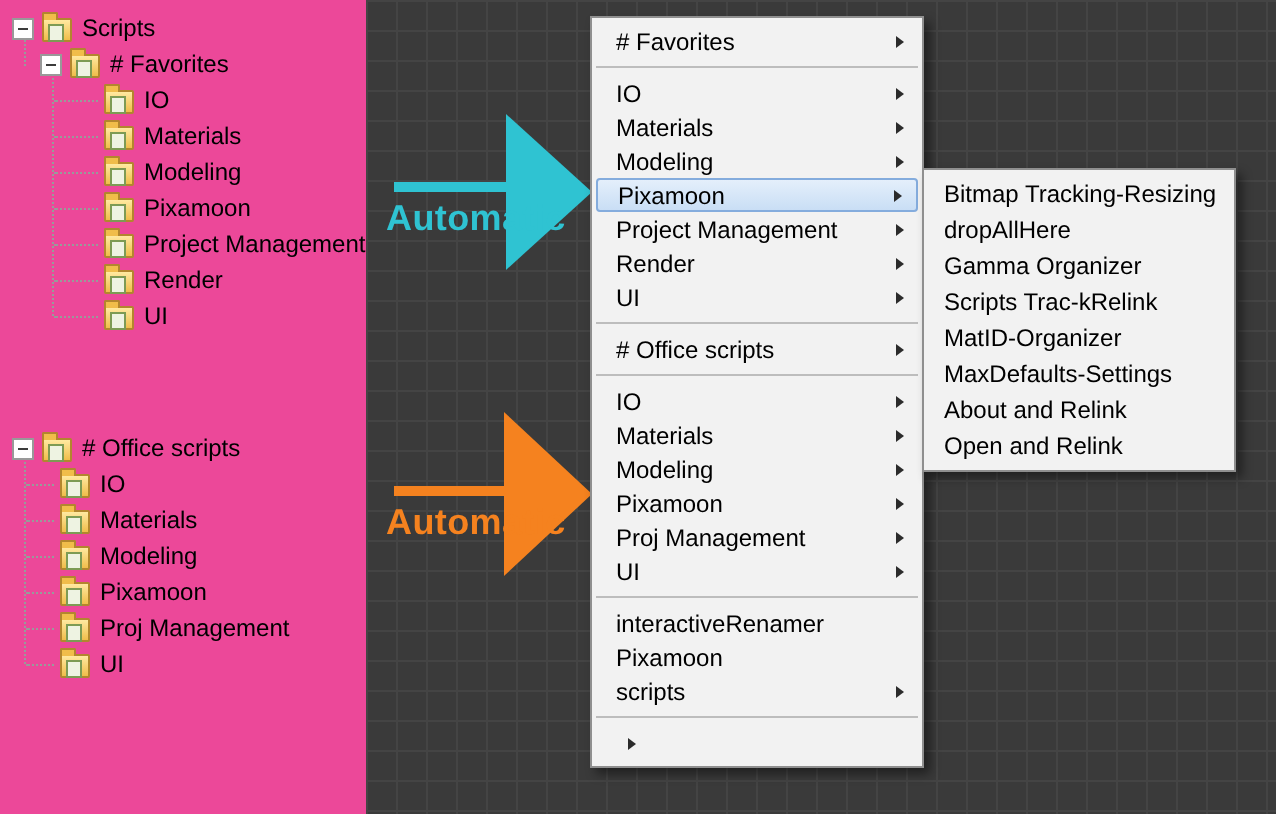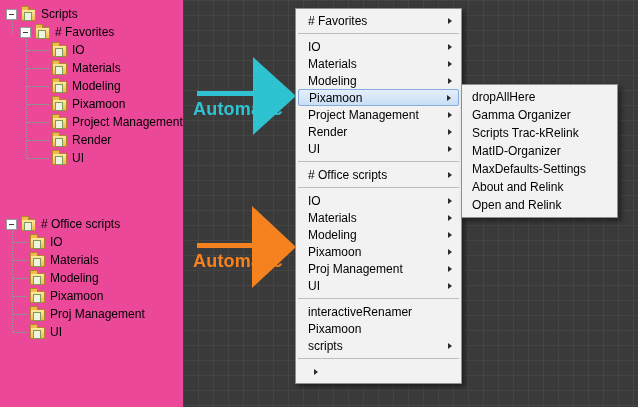--- a/index.html
+++ b/index.html
@@ -297,20 +297,23 @@
     <span class="mi-arrow"></span>
   </div>
   <div class="menu-sep"></div>
   <div class="menu-item">
     <span class="mi-arrow"></span>
   </div>
 </div>
 
 <div class="menu sub-menu">
   <div class="menu-item">
+    <span class="mi-label">Bitmap Tracking-Resizing</span>
+  </div>
+  <div class="menu-item">
     <span class="mi-label">dropAllHere</span>
   </div>
   <div class="menu-item">
     <span class="mi-label">Gamma Organizer</span>
   </div>
   <div class="menu-item">
     <span class="mi-label">Scripts Trac-kRelink</span>
   </div>
   <div class="menu-item">
     <span class="mi-label">MatID-Organizer</span>

